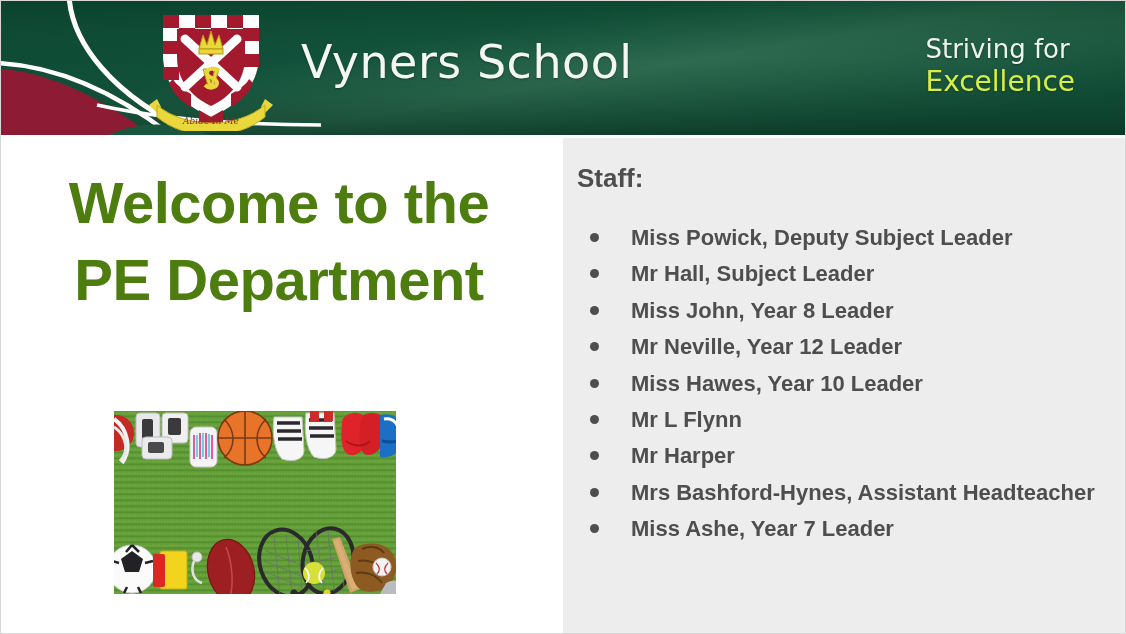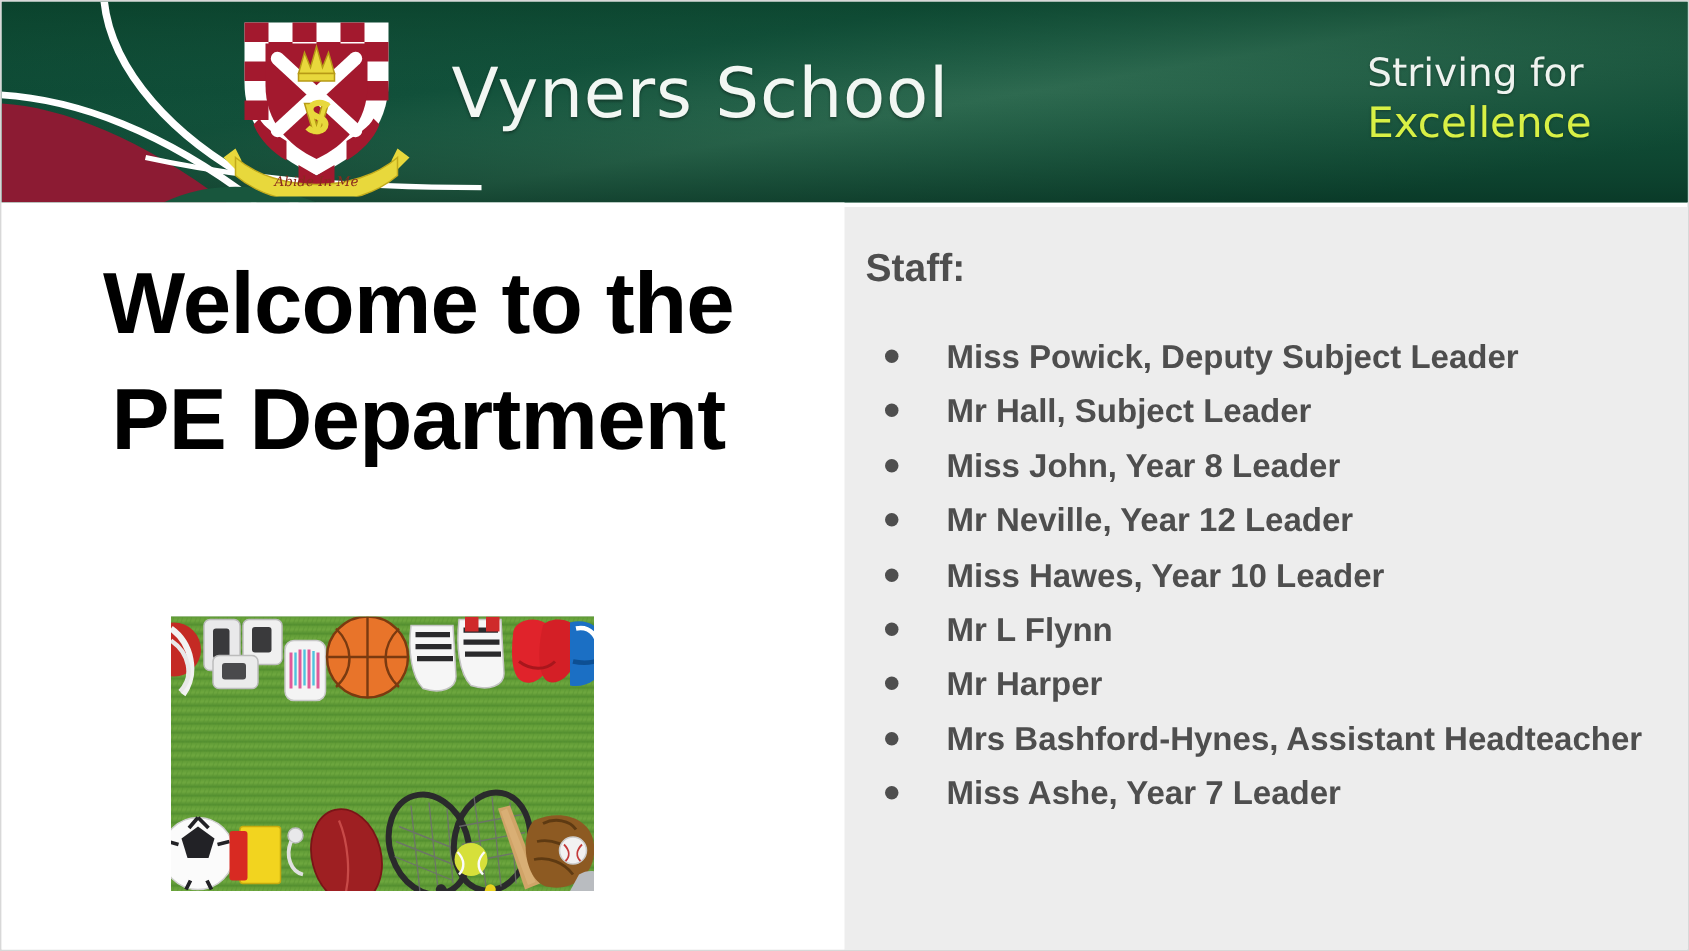--- a/index.html
+++ b/index.html
@@ -43,21 +43,21 @@
     font-size: 46px;
     letter-spacing: 0.5px;
     color: #f2f7f3;
     font-family: "DejaVu Sans", sans-serif;
     font-weight: 400;
     text-shadow: 0 1px 2px rgba(0,0,0,0.35);
     white-space: nowrap;
   }
   .motto {
     position: absolute;
-    right: 66px;
+    right: 52px;
     top: 33px;
     text-align: left;
     font-family: "DejaVu Sans", sans-serif;
     line-height: 1.18;
   }
   .motto-line1 {
     font-size: 26px;
     color: #eef3ef;
     font-weight: 400;
     display: block;
@@ -94,21 +94,21 @@
     left: 28px;
     top: 29px;
     width: 500px;
     text-align: center;
   }
   .slide-title {
     margin: 0;
     font-size: 58px;
     line-height: 1.33;
     font-weight: bold;
-    color: #000000;
+    color: #4d7c0f;
     font-family: "Liberation Sans", sans-serif;
     letter-spacing: -0.5px;
   }
 
   
   .photo {
     position: absolute;
     left: 113px;
     top: 276px;
     width: 282px;

